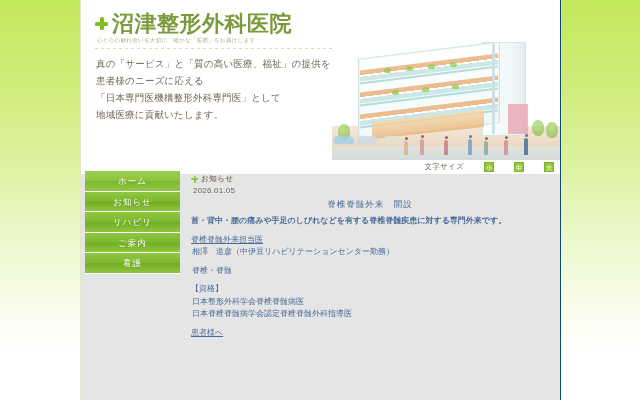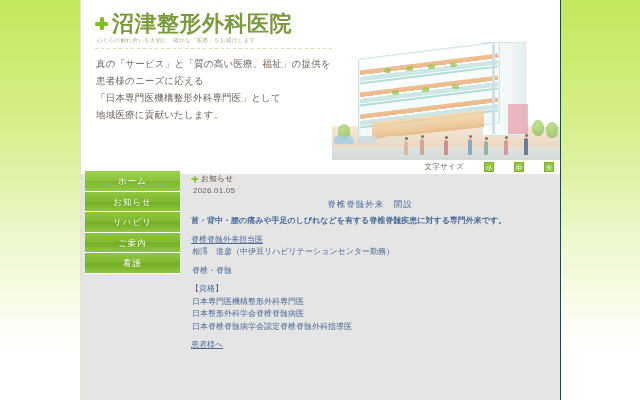--- a/index.html
+++ b/index.html
@@ -454,21 +454,20 @@
         <div class="sec-title">脊椎脊髄外来担当医</div>
         <div class="sec-line">相澤　道彦（中伊豆リハビリテーションセンター勤務）</div>
       </div>
 
       <div class="sec">
         <div class="sec-line">脊椎・脊髄</div>
       </div>
 
       <div class="sec">
         <div class="brackets">【資格】</div>
-        <div class="sec-line">日本専門医機構整形外科専門医</div>
         <div class="sec-line">日本整形外科学会脊椎脊髄病医</div>
         <div class="sec-line">日本脊椎脊髄病学会認定脊椎脊髄外科指導医</div>
       </div>
 
       <div class="sec">
         <div class="sec-title">患者様へ</div>
         
       </div>
 
     </article>

